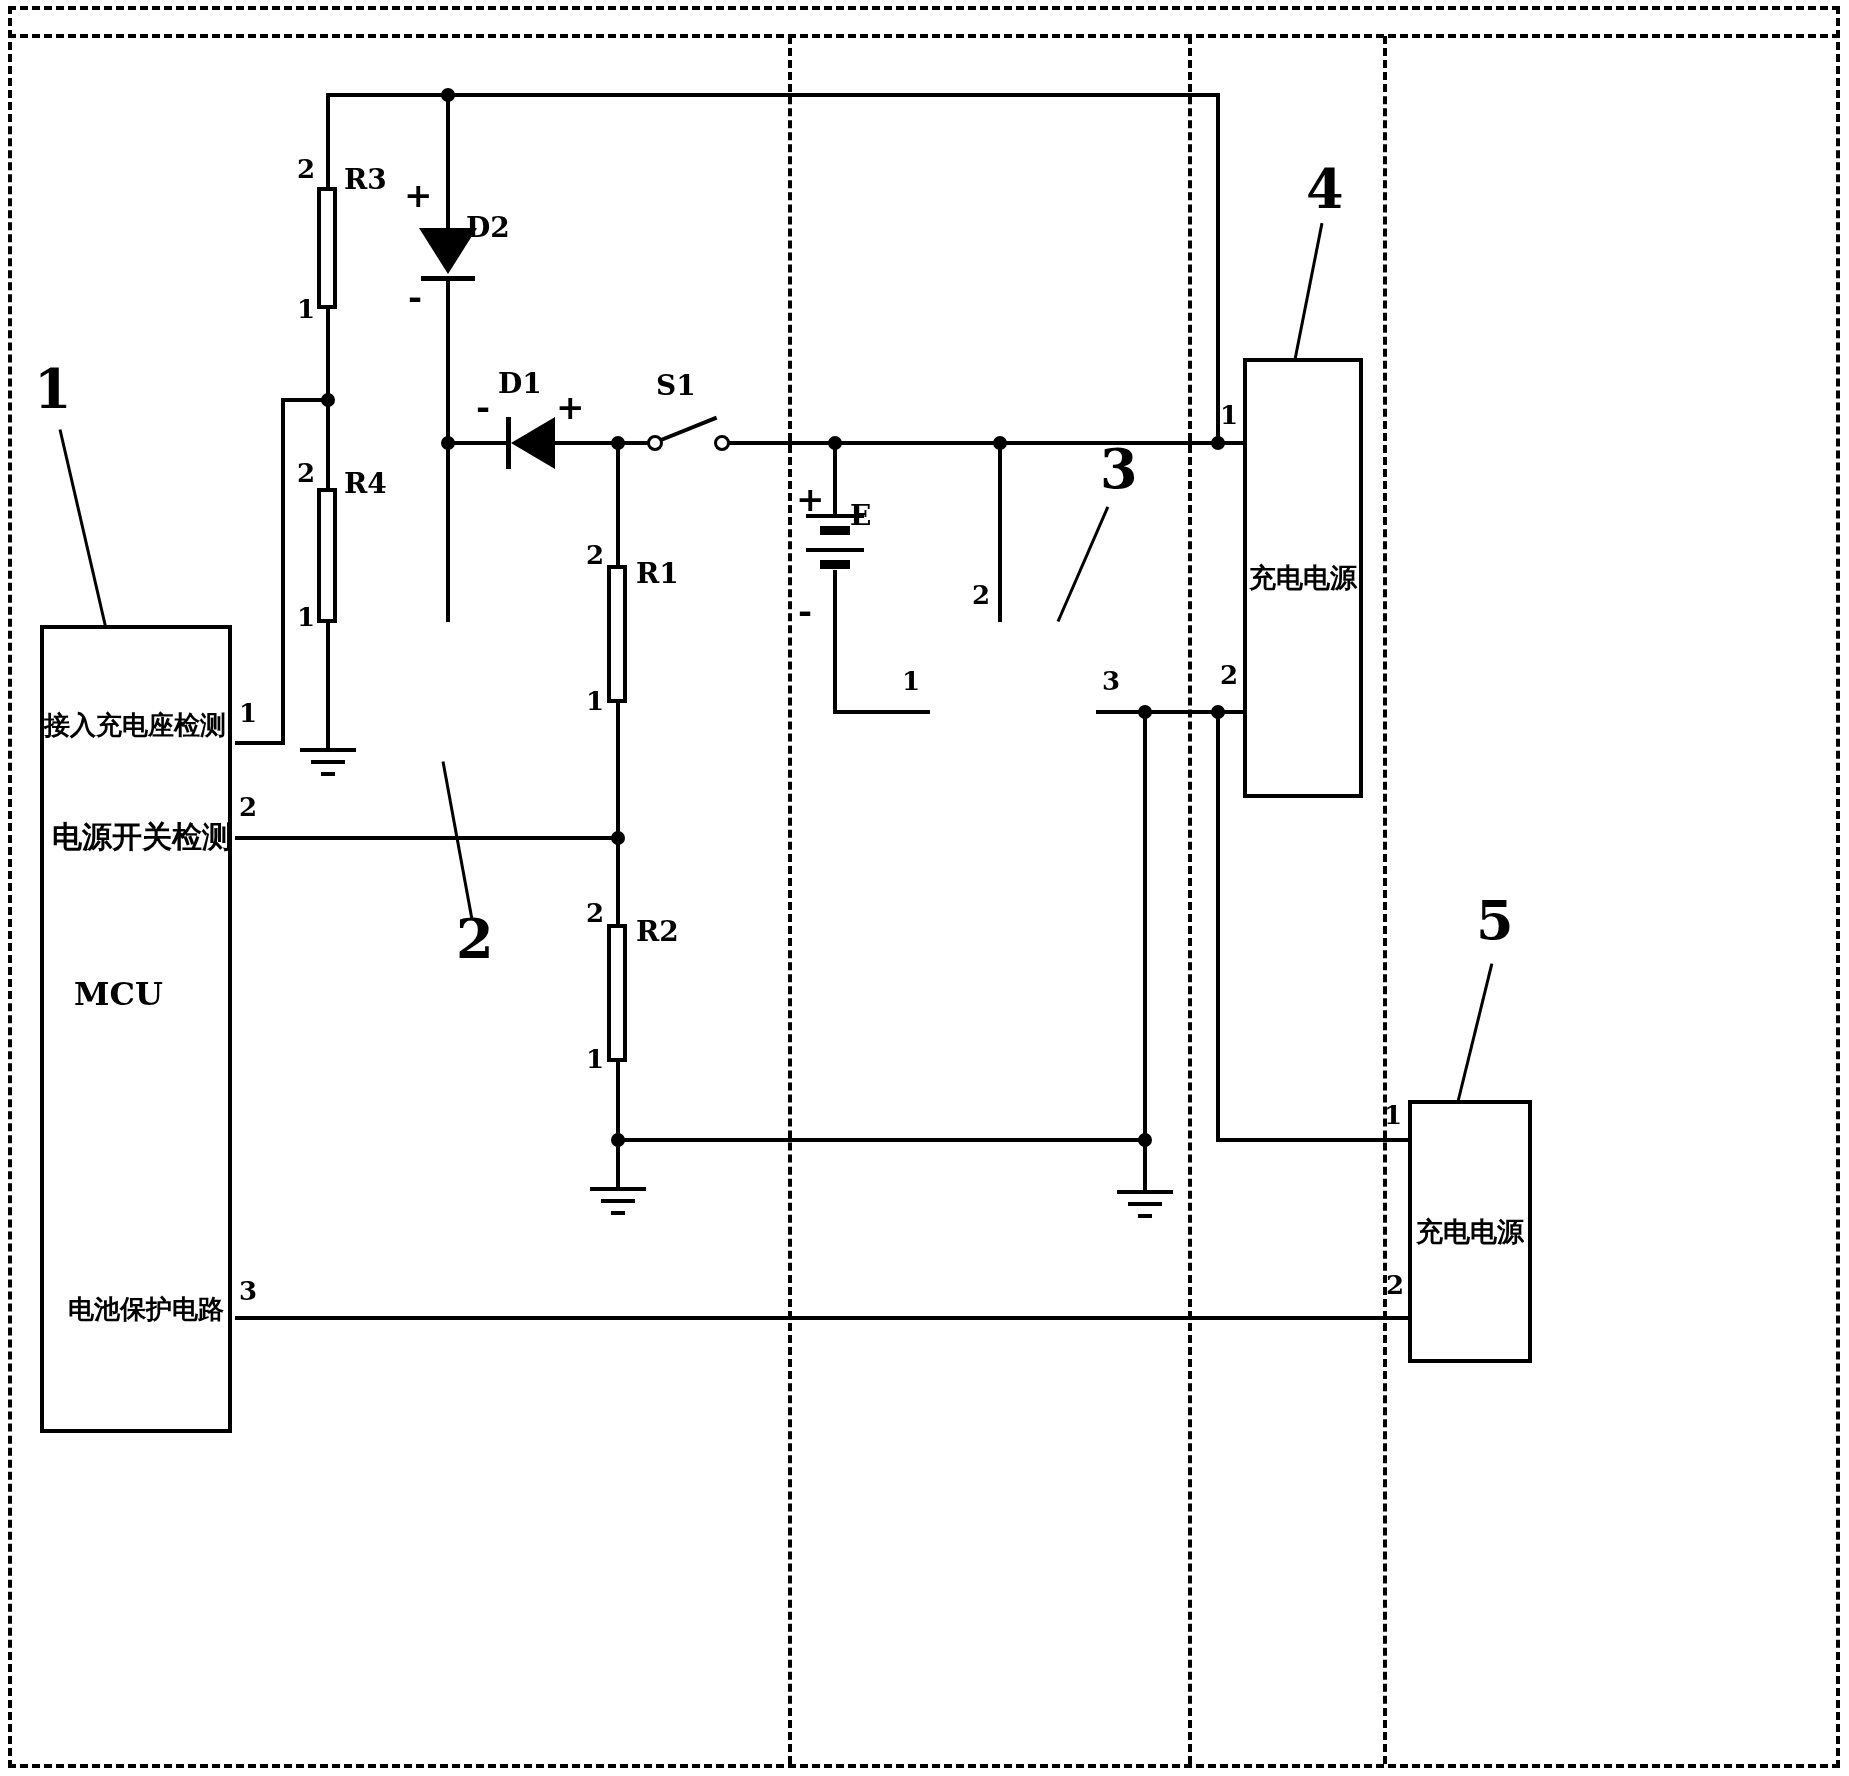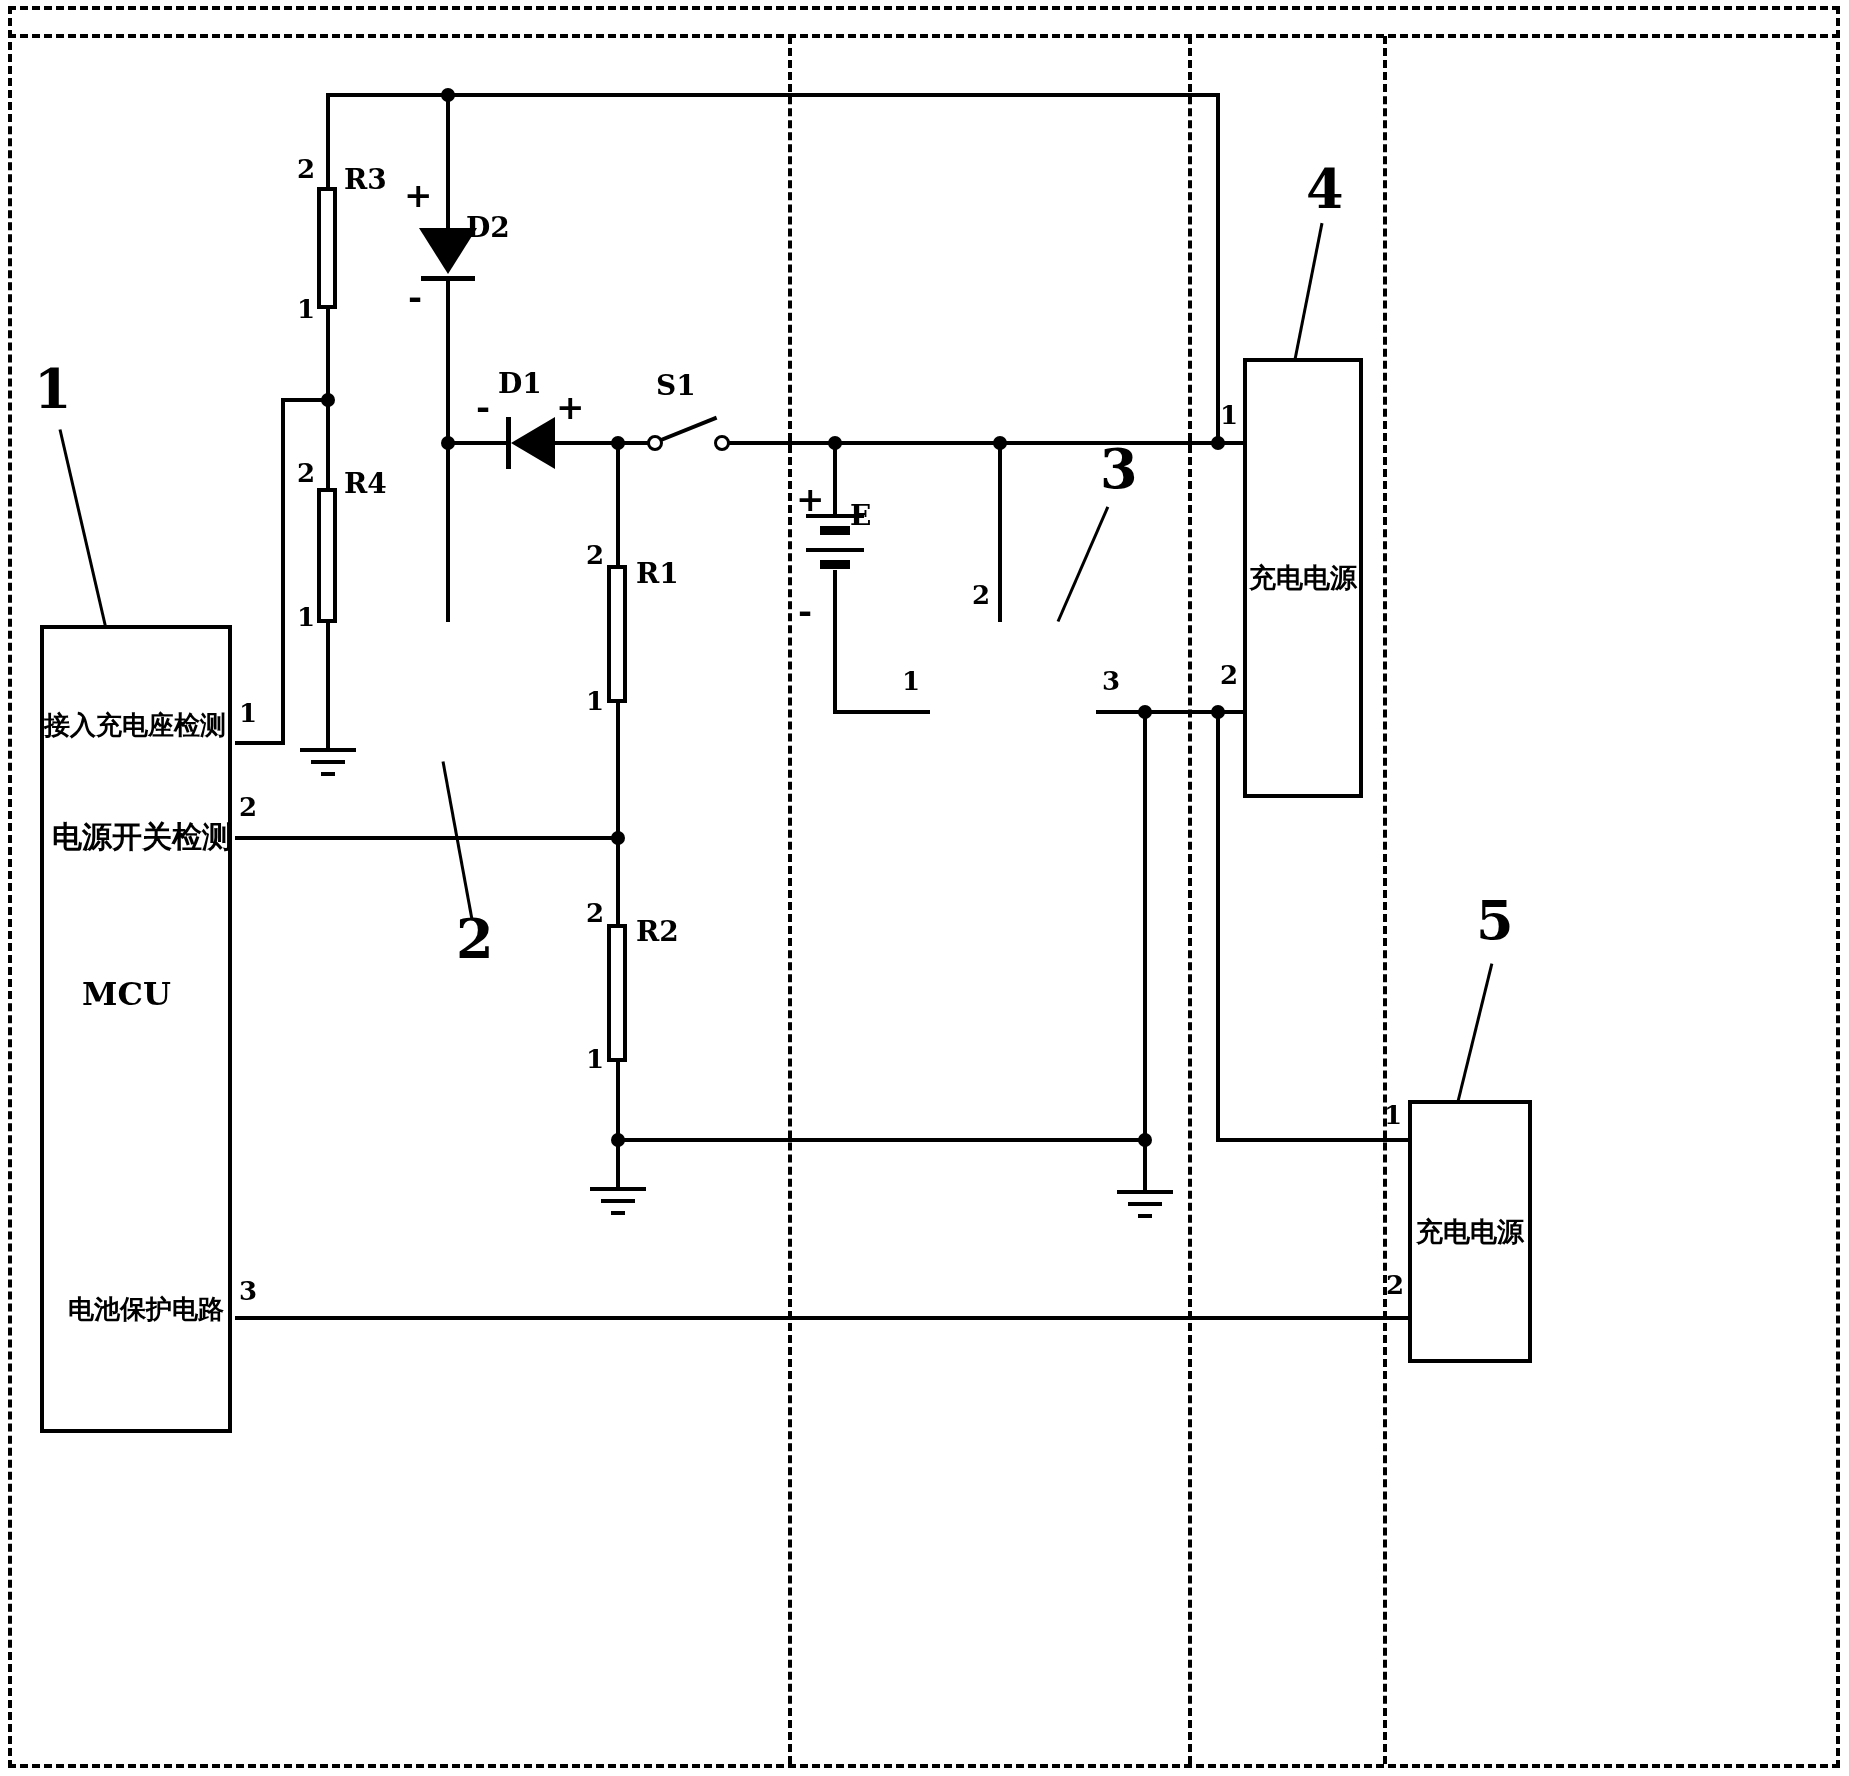--- a/index.html
+++ b/index.html
@@ -106,21 +106,21 @@
   <div class="dot" style="left:1211px;top:436px"></div>
   <div class="dot" style="left:611px;top:831px"></div>
   <div class="dot" style="left:1138px;top:705px"></div>
   <div class="dot" style="left:1211px;top:705px"></div>
   <div class="dot" style="left:611px;top:1133px"></div>
   <div class="dot" style="left:1138px;top:1133px"></div>
 
   <div class="block mcu" style="left:40px;top:625px;width:192px;height:808px"></div>
   <span class="lbl cjk" style="left:44px;top:712px;font-size:26px">接入充电座检测</span>
   <span class="lbl cjk" style="left:52px;top:822px;font-size:30px">电源开关检测</span>
-  <span class="lbl" style="left:48px;top:978px;width:157px;text-align:center;font-size:32px">MCU</span>
+  <span class="lbl" style="left:40px;top:978px;width:157px;text-align:center;font-size:32px">MCU</span>
   <span class="lbl cjk" style="left:68px;top:1296px;font-size:26px">电池保护电路</span>
   <span class="lbl pin" style="left:239px;top:700px">1</span>
   <span class="lbl pin" style="left:239px;top:794px">2</span>
   <span class="lbl pin" style="left:239px;top:1278px">3</span>
 
 
   <span class="lbl pin" style="left:972px;top:582px">2</span>
   <span class="lbl pin" style="left:902px;top:668px">1</span>
   <span class="lbl pin" style="left:1102px;top:668px">3</span>
 

